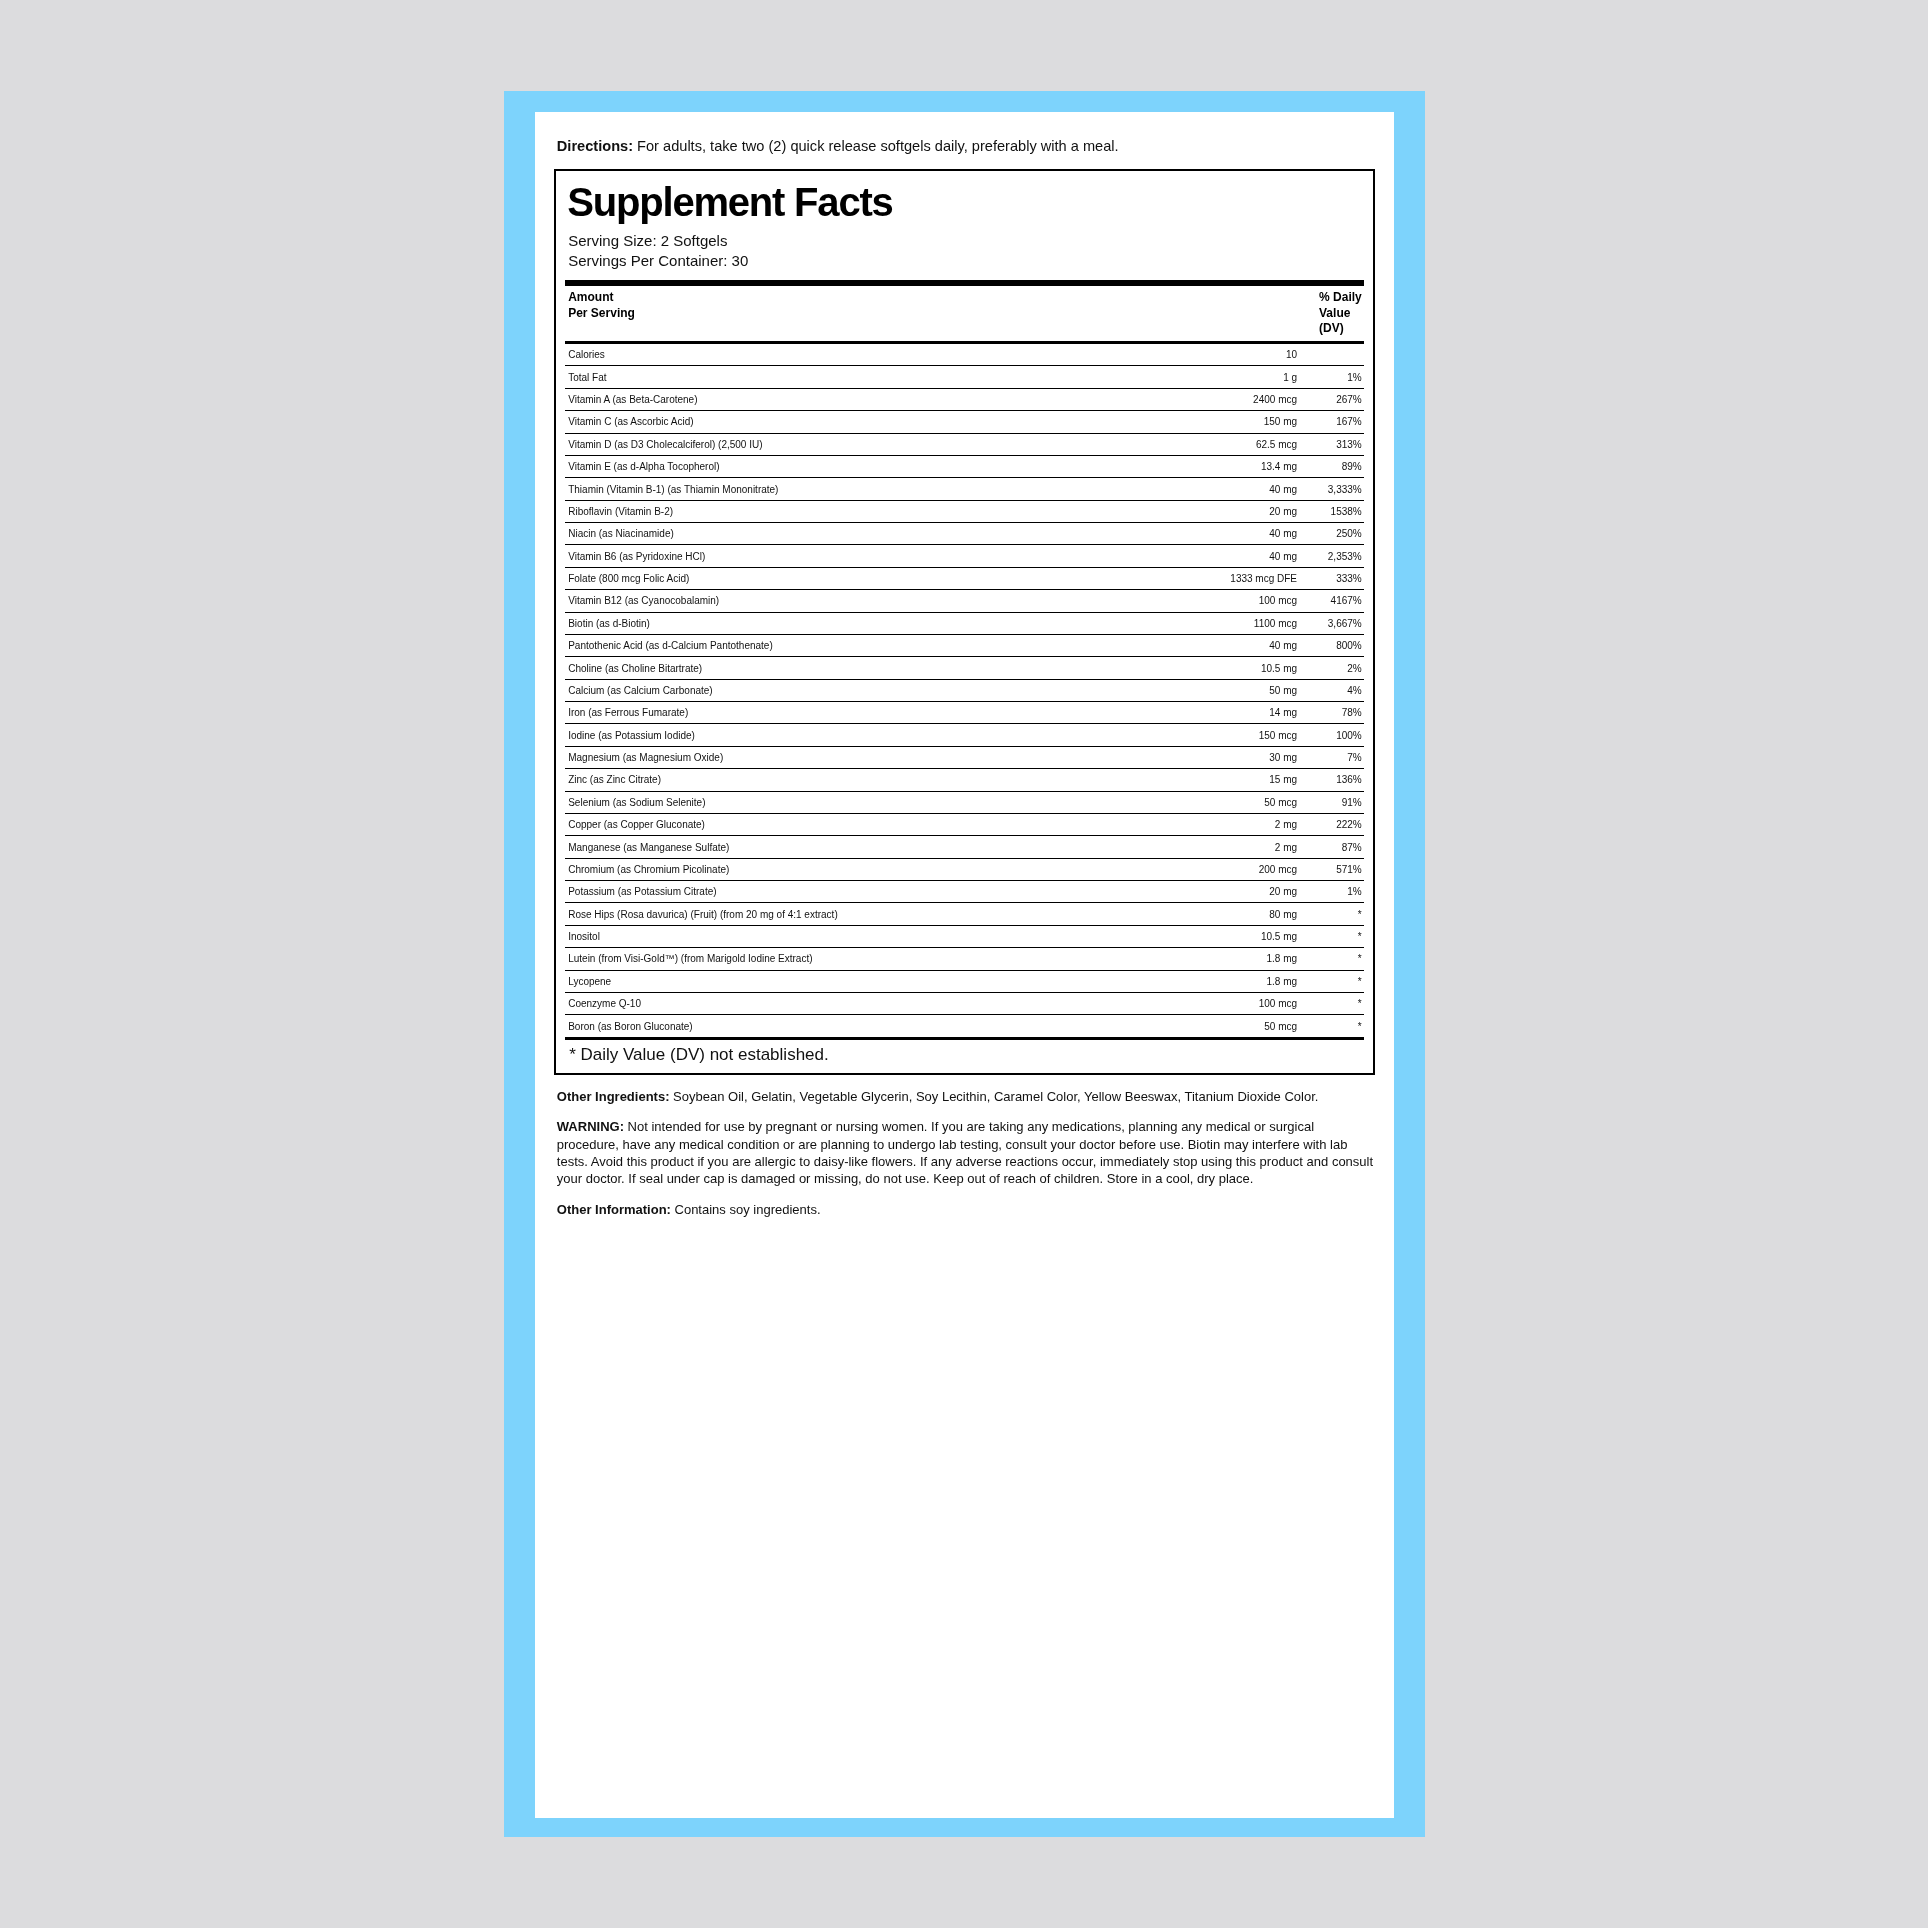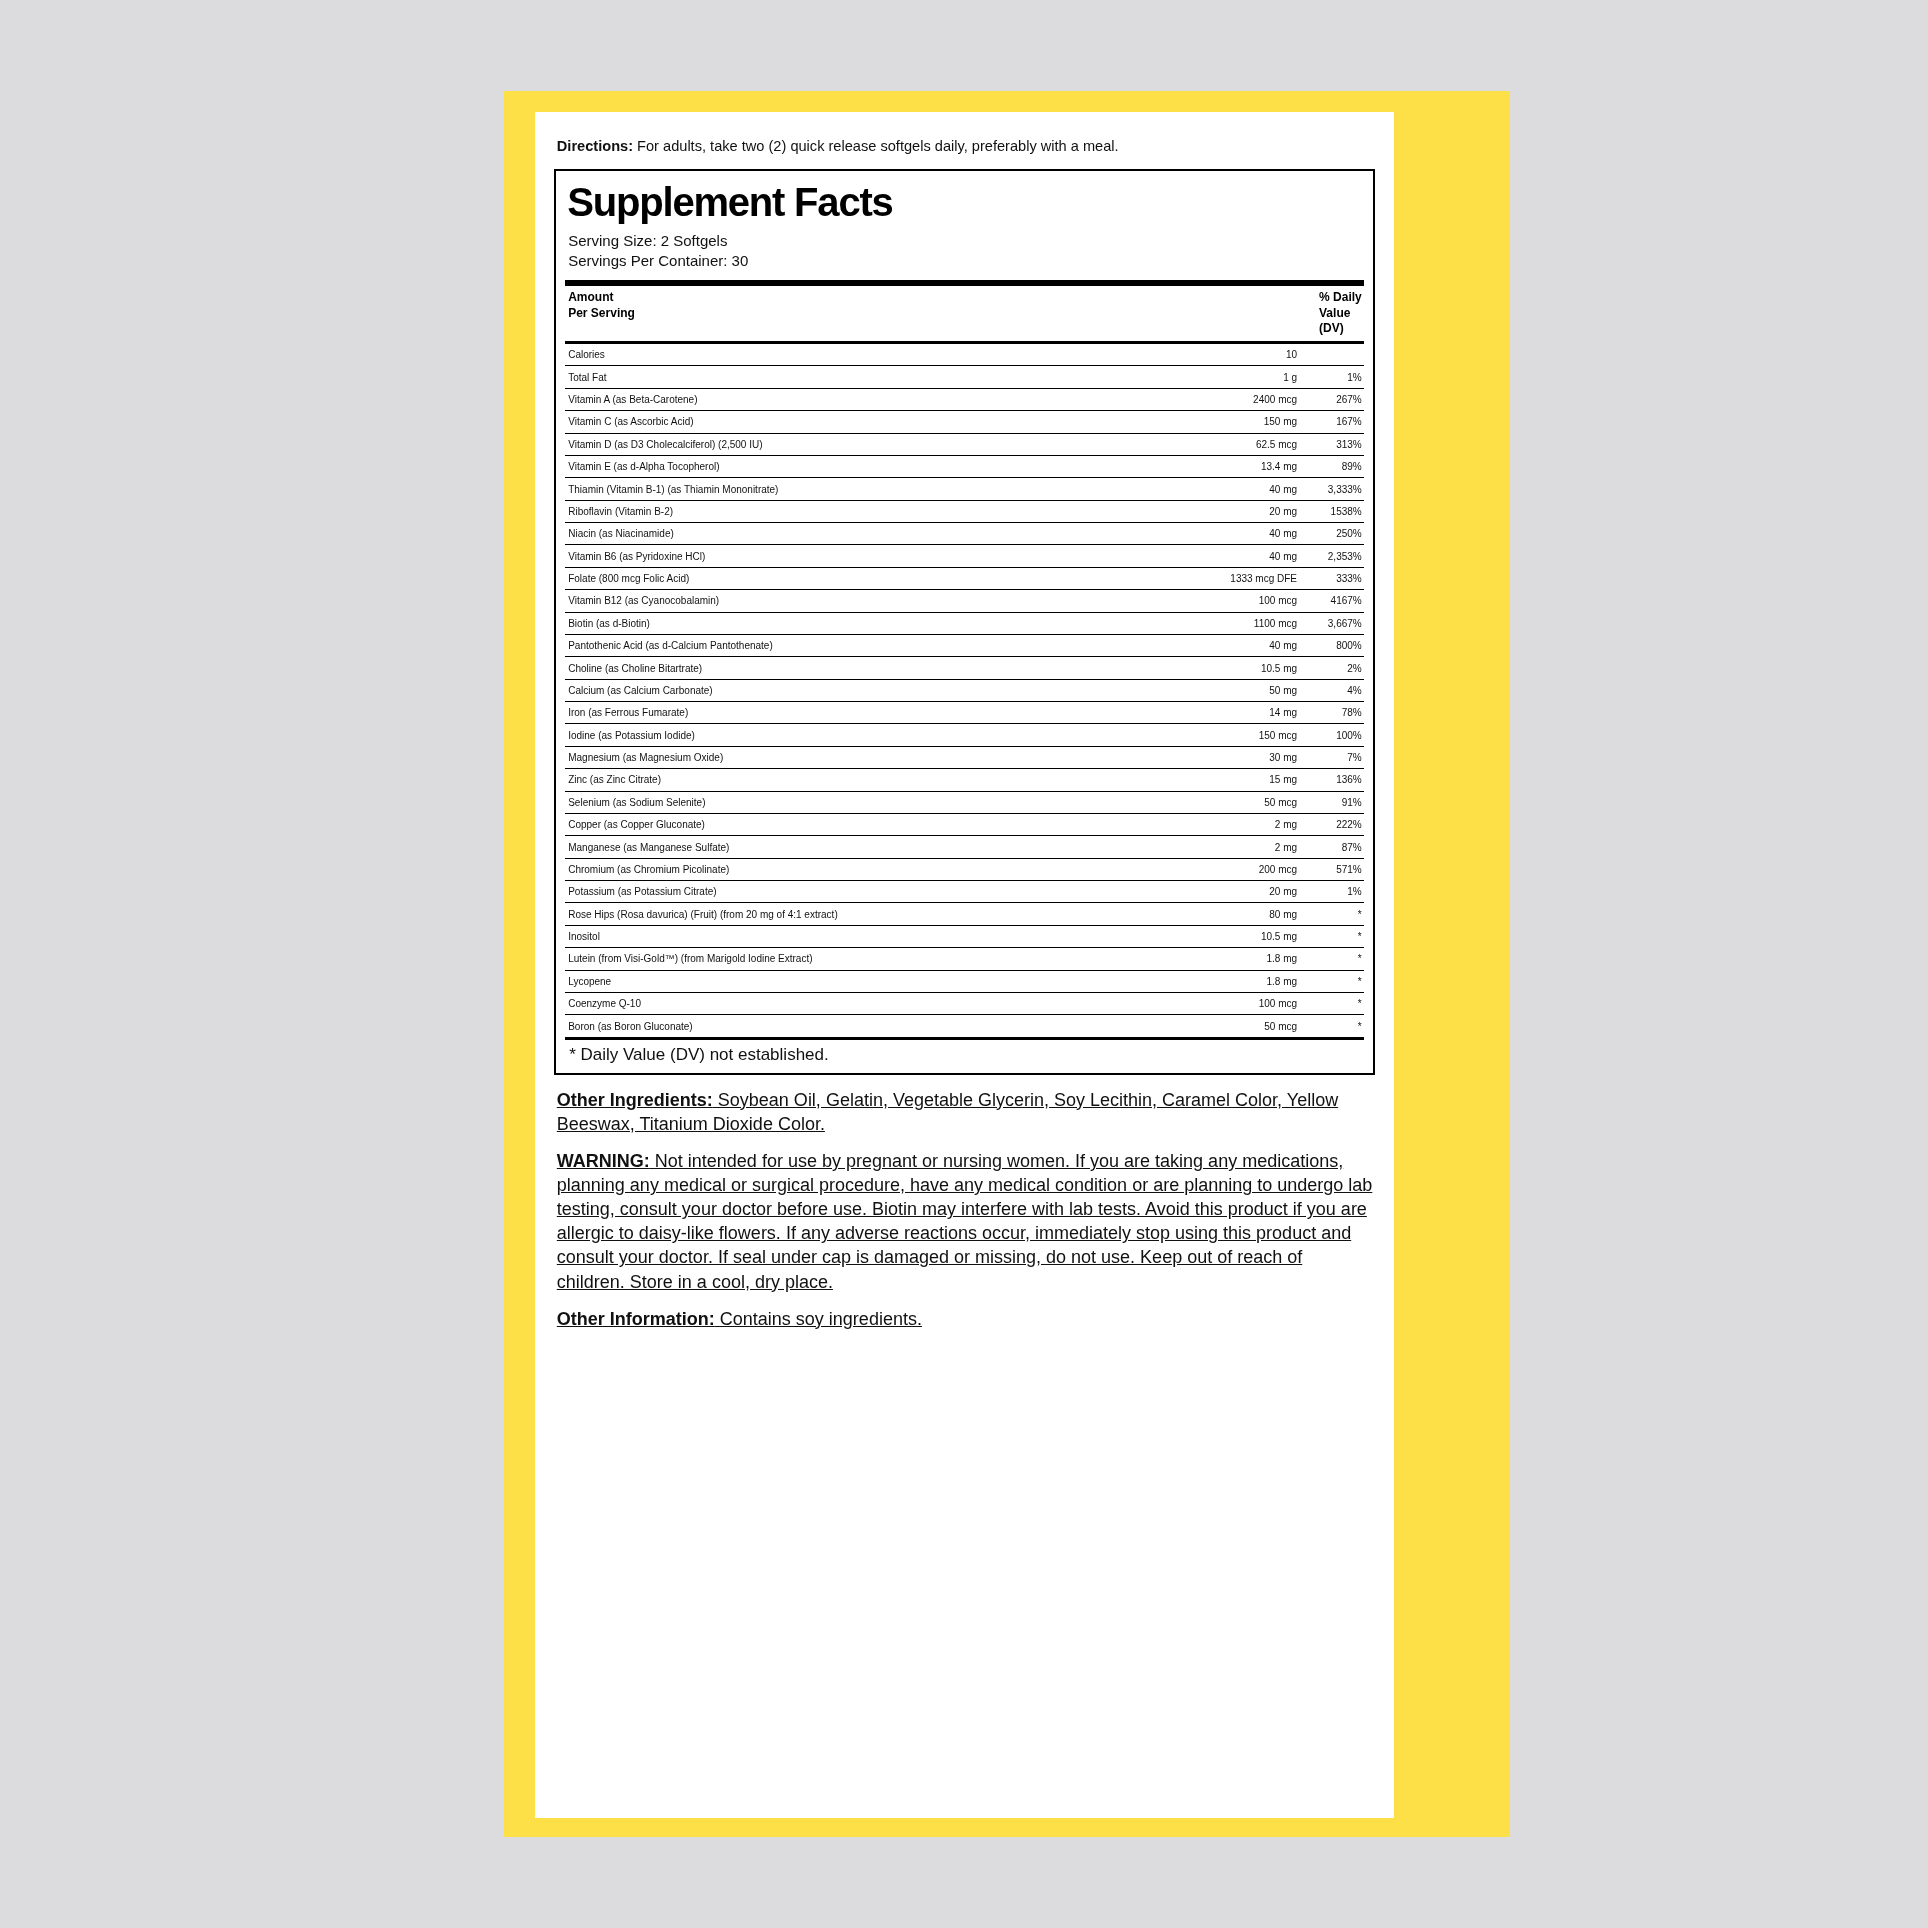--- a/index.html
+++ b/index.html
@@ -10,23 +10,23 @@
     width: 1928px;
     height: 1928px;
     background: #dcdcde;
     font-family: "Liberation Sans", sans-serif;
     -webkit-font-smoothing: antialiased;
   }
   .page {
     position: absolute;
     left: 504px;
     top: 91px;
-    width: 1006px;
+    width: 921px;
     height: 1746px;
-    background: #fde047;
+    background: #7dd3fc;
     box-sizing: border-box;
   }
   .label-card {
     position: absolute;
     left: 31px;
     top: 21px;
     width: 859px;
     height: 1706px;
     background: #ffffff;
     box-sizing: border-box;
@@ -94,24 +94,23 @@
   td.amount { text-align: right; padding-right: 15px; white-space: nowrap; }
   td.dv { text-align: right; width: 60px; white-space: nowrap; padding-right: 5.6px; }
   .footnote {
     font-size: 17px;
     color: #111;
     padding: 5.6px 1.9px 1.9px 3.8px;
   }
   .below {
     margin-top: 13px;
     margin-left: 2.8px;
-    font-size: 18px;
+    font-size: 13px;
     color: #111;
     line-height: 1.34;
-    text-decoration: underline;
   }
   .below p { margin: 0 0 13px 0; }
   .below p:last-child { margin-bottom: 0; }
   .below b { font-weight: bold; }
 </style>
 </head>
 <body>
 
 <div class="page">
   <div class="label-card">

